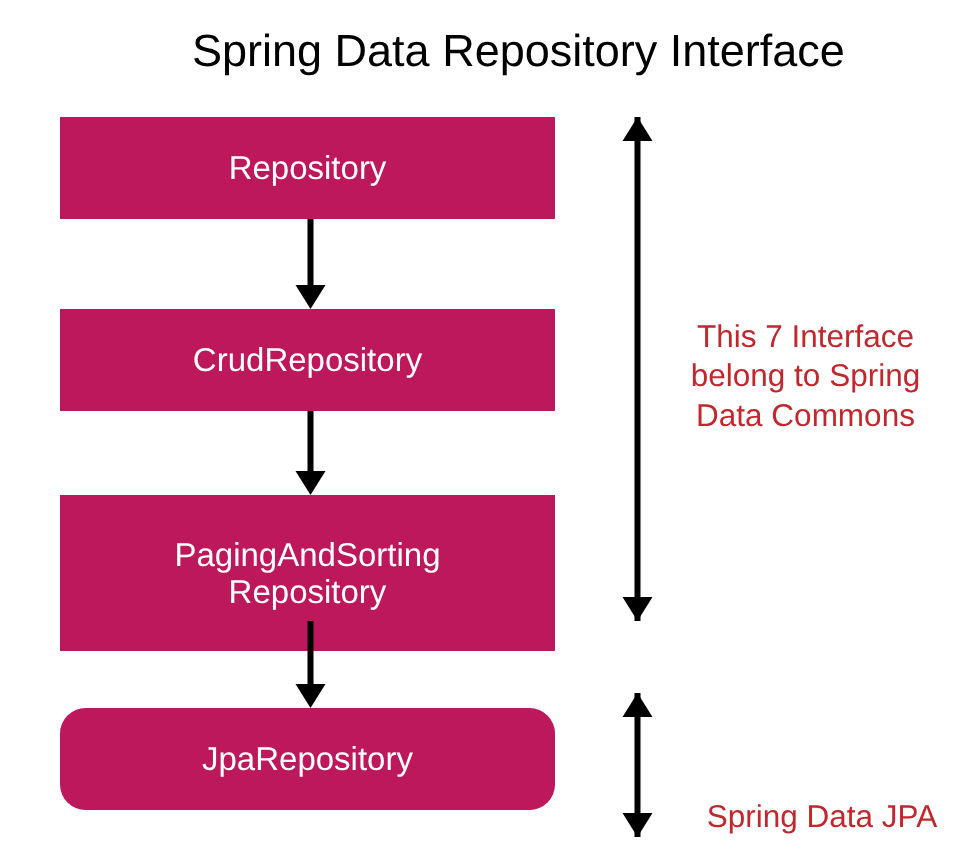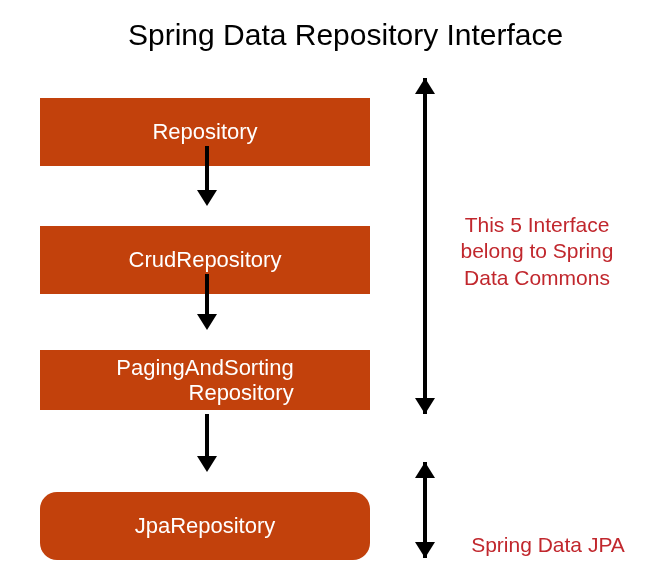--- a/index.html
+++ b/index.html
@@ -19,33 +19,32 @@
     font-size: 30px;
     font-weight: 400;
     color: #000;
     margin-left: 48px;
   }
   .box {
     position: absolute;
     left: 40px;
     width: 330px;
     height: 68px;
-    background: #c2410c;
+    background: #be185d;
     color: #fff;
     font-size: 22px;
     line-height: 1.15;
     display: flex;
     align-items: center;
     justify-content: center;
     text-align: center;
-    margin-top: 20px;
   }
   #box0 { top: 78px; }
   #box1 { top: 206px; }
-  #box2 { top: 330px; height: 60px; text-align: right; }
+  #box2 { top: 330px; height: 104px; }
   #box3 { top: 472px; border-radius: 17px; }
   .arrow-down {
     position: absolute;
     left: 200px;
     width: 14px;
   }
   .arrow-down .shaft {
     position: absolute;
     left: 5px;
     top: 0;
@@ -131,20 +130,20 @@
 <div class="arrow-down" style="top:414px;height:58px">
   <div class="shaft" style="height:46px"></div>
   <div class="head"></div>
 </div>
 
 <div class="bracket" style="top:78px;height:336px">
   <div class="head-up"></div>
   <div class="shaft" style="height:336px"></div>
   <div class="head-down"></div>
 </div>
-<div id="annot0" class="annot">This 5 Interface belong to Spring Data Commons</div>
+<div id="annot0" class="annot">This 7 Interface belong to Spring Data Commons</div>
 
 <div class="bracket" style="top:462px;height:96px">
   <div class="head-up"></div>
   <div class="shaft" style="height:96px"></div>
   <div class="head-down"></div>
 </div>
 <div id="annot1" class="annot">Spring Data JPA</div>
 
 </body></html>

